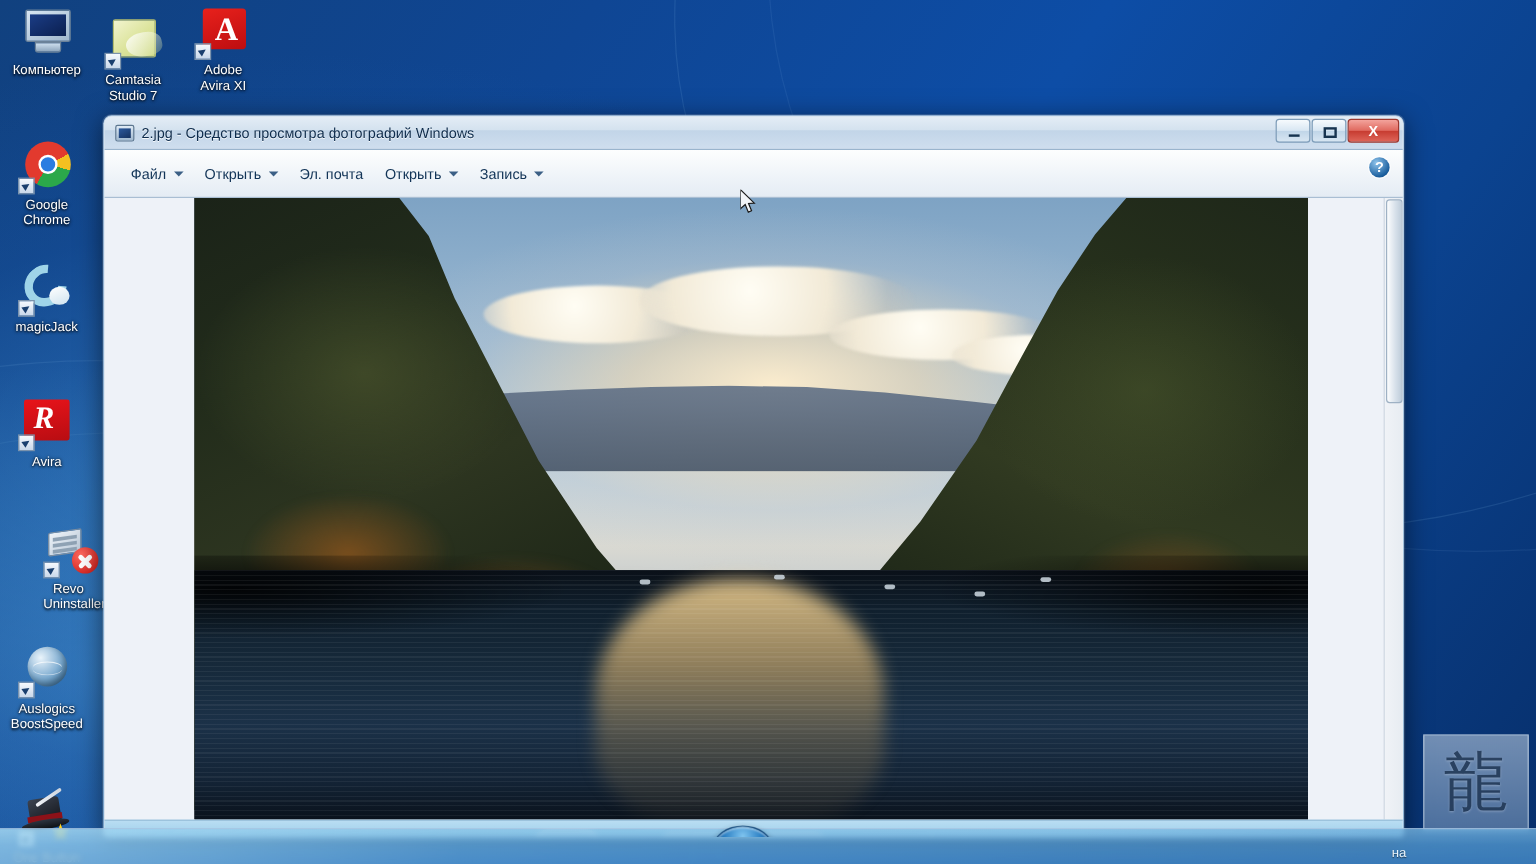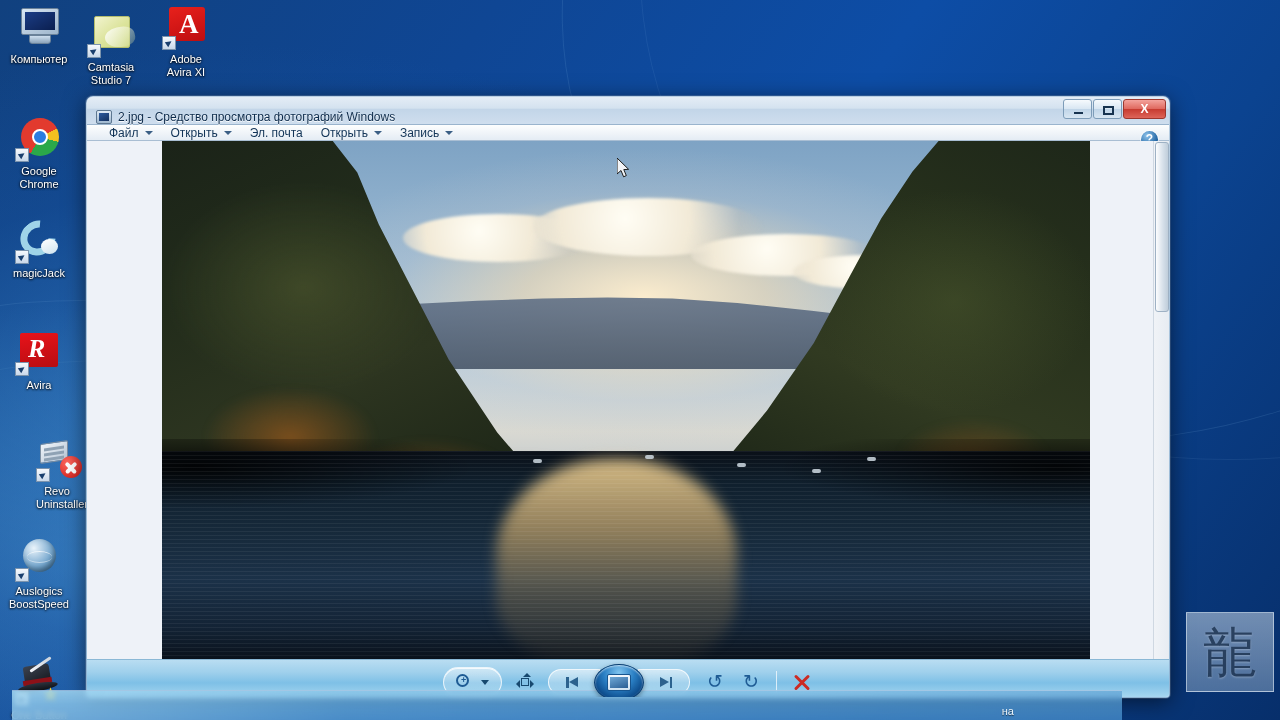--- a/index.html
+++ b/index.html
@@ -189,21 +189,21 @@
   }
   #winInner{
     position:relative; width:100%; height:100%;
     border-radius:6px 6px 3px 3px; overflow:hidden;
     background:#eef3f8;
   }
   .titlebar{
     position:relative; height:28px;
     background:linear-gradient(#e4edf6 0%,#d4e2ef 42%,#c2d5e8 44%,#cfdeee 100%);
     border-bottom:1px solid #9ab4cd;
-    display:flex; align-items:flex-end;
+    display:flex; align-items:center;
   }
   .title-ico{
     width:16px;height:14px;margin:0 6px 0 9px;
     background:linear-gradient(#dfeaf5,#9fb8cf);
     border:1px solid #5d7790; border-radius:2px; position:relative; flex:none;
   }
   .title-ico:after{
     content:""; position:absolute; left:2px; top:2px; right:2px; bottom:2px;
     background:linear-gradient(150deg,#2c5a9e,#14315f);
   }
@@ -222,21 +222,21 @@
     background:linear-gradient(#f3a39c 0%,#e06a60 48%,#c73c31 52%,#de6559 100%);
     border-color:#9d372e;
   }
   .wbtn .g{ position:absolute; left:0; right:0; top:50%; transform:translateY(-50%); text-align:center;
     font-size:11px; color:#17334f; font-weight:bold; line-height:1; }
   .wbtn.close .g{ color:#fff; font-size:12px; }
   .wbtn .min{ position:absolute; left:10px; top:12px; width:9px; height:2px; background:#17334f; }
   .wbtn .max{ position:absolute; left:9px; top:6px; width:11px; height:9px; border:2px solid #17334f; }
 
   .toolbar{
-    position:relative; height:16px;
+    position:relative; height:40px;
     background:linear-gradient(#fdfefe,#eef3f8 60%,#e4ecf4);
     border-bottom:1px solid #a9bed3;
     display:flex; align-items:center; padding-left:14px; gap:2px;
   }
   .tb-item{
     display:flex; align-items:center; gap:6px;
     padding:3px 8px; border-radius:3px; cursor:pointer;
     font-size:12px; color:#123457;
   }
   .caret{
@@ -419,21 +419,21 @@
   .delx:before,.delx:after{
     content:""; position:absolute; left:1px; top:9.5px; width:20px;height:3px;
     background:#cc2b24; border-radius:2px;
   }
   .delx:before{ transform:rotate(45deg); }
   .delx:after { transform:rotate(-45deg); }
   .sep{ width:1px;height:22px;background:rgba(255,255,255,.7); }
 
   
   #taskbar{
-    position:absolute; left:12px; bottom:0; width:1110px; height:30px;
+    position:absolute; left:0; bottom:0; width:1280px; height:30px;
     background:linear-gradient(rgba(150,205,235,0.72), rgba(95,165,215,0.62) 45%, rgba(60,130,195,0.70));
     border-top:1px solid rgba(255,255,255,0.45);
     backdrop-filter:blur(2px);
   }
   #taskbar .tstrip{
     position:absolute; left:0; right:0; top:0; height:30px;
     background:linear-gradient(90deg, rgba(170,220,245,.55) 0%, rgba(120,185,225,.35) 30%, rgba(95,165,215,.30) 70%, rgba(70,140,200,.45) 100%);
   }
   .tray-text{
     position:absolute; right:108px; bottom:3px; font-size:11px; color:#eaf4fb;

